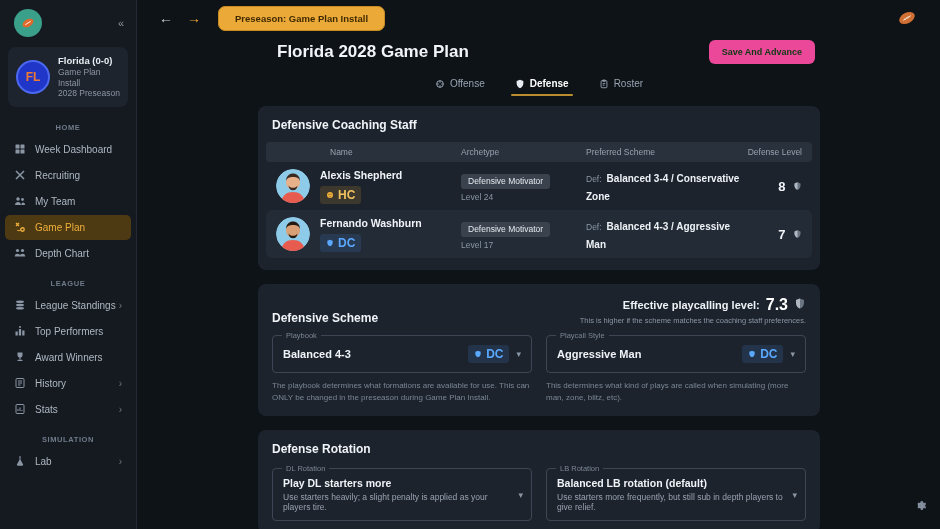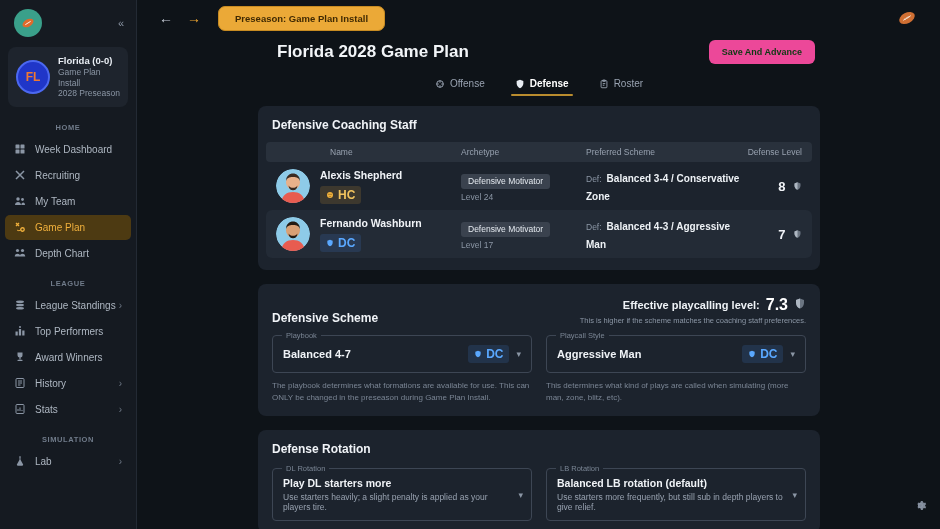--- a/index.html
+++ b/index.html
@@ -400,21 +400,21 @@
                 </svg></span>
           </div>
           <div class="epl-note">This is higher if the scheme matches the coaching staff preferences.</div>
         </div>
       </div>
       <div class="sel-grid">
         <div>
           <div class="fieldset">
             <span class="flabel">Playbook</span>
             <div class="sel-inner">
-              <span class="sel-value">Balanced 4-7</span>
+              <span class="sel-value">Balanced 4-3</span>
               <span class="sel-right">
                 <span class="role-badge role-dc">
                     <svg width="8" height="8" viewBox="0 0 24 24" fill="#5aa8ff">
                       <path d="M12 2l8 3v6c0 5-3.4 9.4-8 11-4.6-1.6-8-6-8-11V5z"></path>
                     </svg>
                     <span>DC</span>
                   </span>
                 <span class="chev-down">▾</span>
               </span>
             </div>

